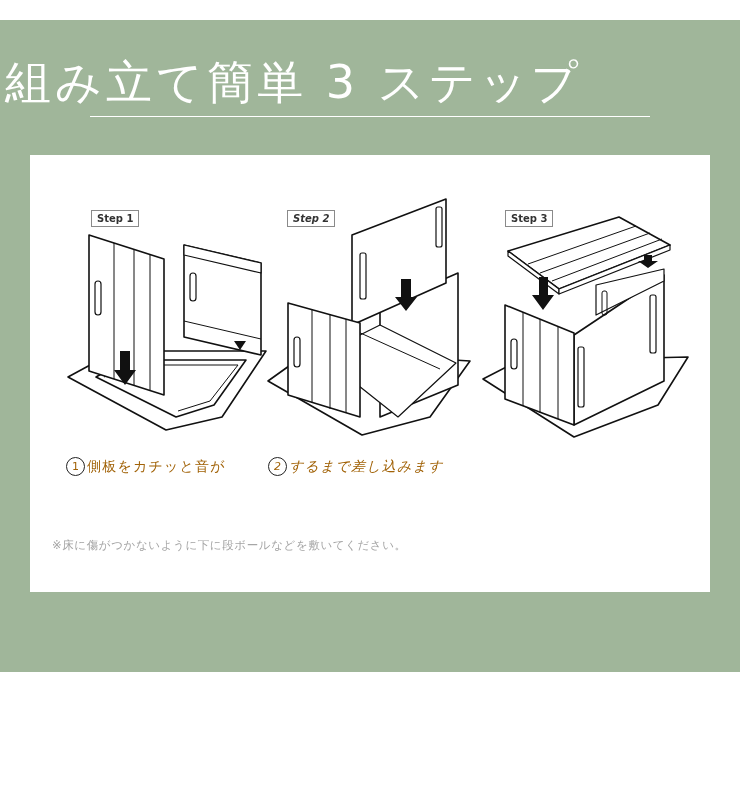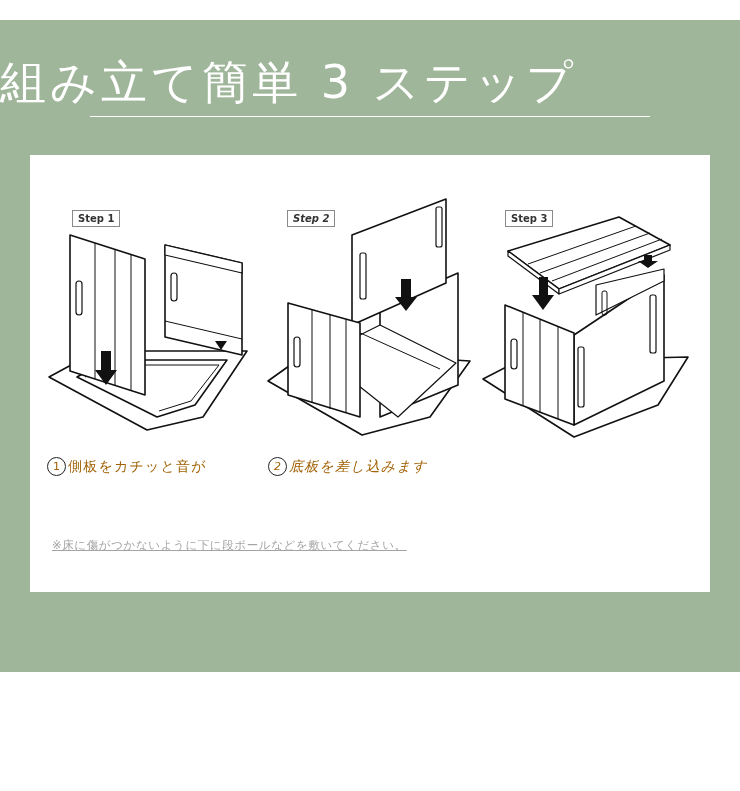--- a/index.html
+++ b/index.html
@@ -1,45 +1,45 @@
 <!DOCTYPE html>
 <html><head>
   <meta charset="utf-8">
   <style>
     html, body { margin: 0; padding: 0; background: #ffffff; }
     body { width: 740px; height: 791px; position: relative; overflow: hidden;
            font-family: "DejaVu Sans", "Liberation Sans", sans-serif; }
     .band { position: absolute; left: 0; top: 20px; width: 740px; height: 652px; background: #a0b69a; }
-    .title { position: absolute; left: 0; top: 52px; width: 587px; text-align: left;
+    .title { position: absolute; left: 0; top: 52px; width: 587px; text-align: center;
              color: #ffffff; font-size: 46px; letter-spacing: 4px; line-height: 60px; font-weight: normal; }
     .title-rule { position: absolute; left: 90px; top: 116px; width: 560px; height: 1px; background: #ffffff; }
     .panel { position: absolute; left: 30px; top: 155px; width: 680px; height: 437px; background: #ffffff; }
     .step { position: absolute; top: 0; width: 220px; height: 360px; }
     .badge { position: absolute; border: 1px solid #8a8a8a; background: #fff; color: #333;
              font-family: "DejaVu Sans", sans-serif; font-weight: bold; font-size: 10px;
              padding: 1px 5px; line-height: 13px; }
     .illus { position: absolute; left: 0; top: 0; }
     .caption { position: absolute; top: 298px; font-size: 14px; color: #a16207; line-height: 27px;
                letter-spacing: 1.2px; white-space: nowrap; }
     .caption .l2 { display: block; padding-left: 20px; }
     .num { display: inline-block; width: 17px; height: 17px; border: 1px solid #222; border-radius: 50%;
            font-size: 11px; line-height: 17px; text-align: center; letter-spacing: 0; margin-right: 2px;
            vertical-align: 1px; }
-    .note { position: absolute; left: 22px; top: 383px; font-size: 11.5px; color: #a4a4a4; letter-spacing: 0.6px; white-space: nowrap; text-decoration: underline; }
+    .note { position: absolute; left: 22px; top: 383px; font-size: 11.5px; color: #a4a4a4; letter-spacing: 0.6px; white-space: nowrap; }
   </style>
 </head>
 <body>
 
 <div class="band"></div>
 <div class="title">組み立て簡単 3 ステップ</div>
 <div class="title-rule"></div>
 
 <div class="panel">
 
-  <div class="step" style="left:7px;">
+  <div class="step" style="left:26px;">
     <svg class="illus" width="220" height="290" viewBox="0 0 220 290" fill="none" stroke="#111" stroke-width="1.6" stroke-linejoin="round">
 
       <polygon points="12,222 60,196 210,196 166,262 110,275" fill="#fff"></polygon>
 
       <polygon points="40,222 70,205 190,205 158,250 120,262" fill="#fff"></polygon>
       <polyline points="48,222 74,210 182,210 154,246 122,256" stroke-width="1"></polyline>
 
       <polygon points="128,90 205,108 205,200 128,182" fill="#fff"></polygon>
       <polygon points="128,90 205,108 205,118 128,100" fill="#fff" stroke-width="1.2"></polygon>
       <line x1="128" y1="166" x2="205" y2="184" stroke-width="1"></line>
@@ -77,21 +77,21 @@
       <polygon points="141,124 151,124 151,142 157,142 146,156 135,142 141,142" fill="#111" stroke="none"></polygon>
 
       <polygon points="28,148 100,168 100,262 28,240" fill="#fff"></polygon>
       <line x1="52" y1="154" x2="52" y2="248" stroke-width="1"></line>
       <line x1="70" y1="159" x2="70" y2="254" stroke-width="1"></line>
       <line x1="86" y1="164" x2="86" y2="258" stroke-width="1"></line>
       <rect x="34" y="182" width="6" height="30" rx="3" stroke-width="1.2"></rect>
     </svg>
     <div class="badge" style="left:27px; top:55px;">Step 2</div>
     <div class="caption" style="left:8px;">
-      <span class="num">2</span><span>底板を差し込みます</span>
+      <span class="num">2</span><span>するまで差し込みます</span>
     </div>
   </div>
 
   <div class="step" style="left:448px;">
     <svg class="illus" width="232" height="290" viewBox="0 0 232 290" fill="none" stroke="#111" stroke-width="1.6" stroke-linejoin="round">
 
       <polygon points="5,224 40,206 210,202 180,250 96,282" fill="#fff"></polygon>
 
       <polygon points="96,180 186,120 186,226 96,270" fill="#fff"></polygon>
       <rect x="100" y="192" width="6" height="60" rx="2" stroke-width="1.2"></rect>

